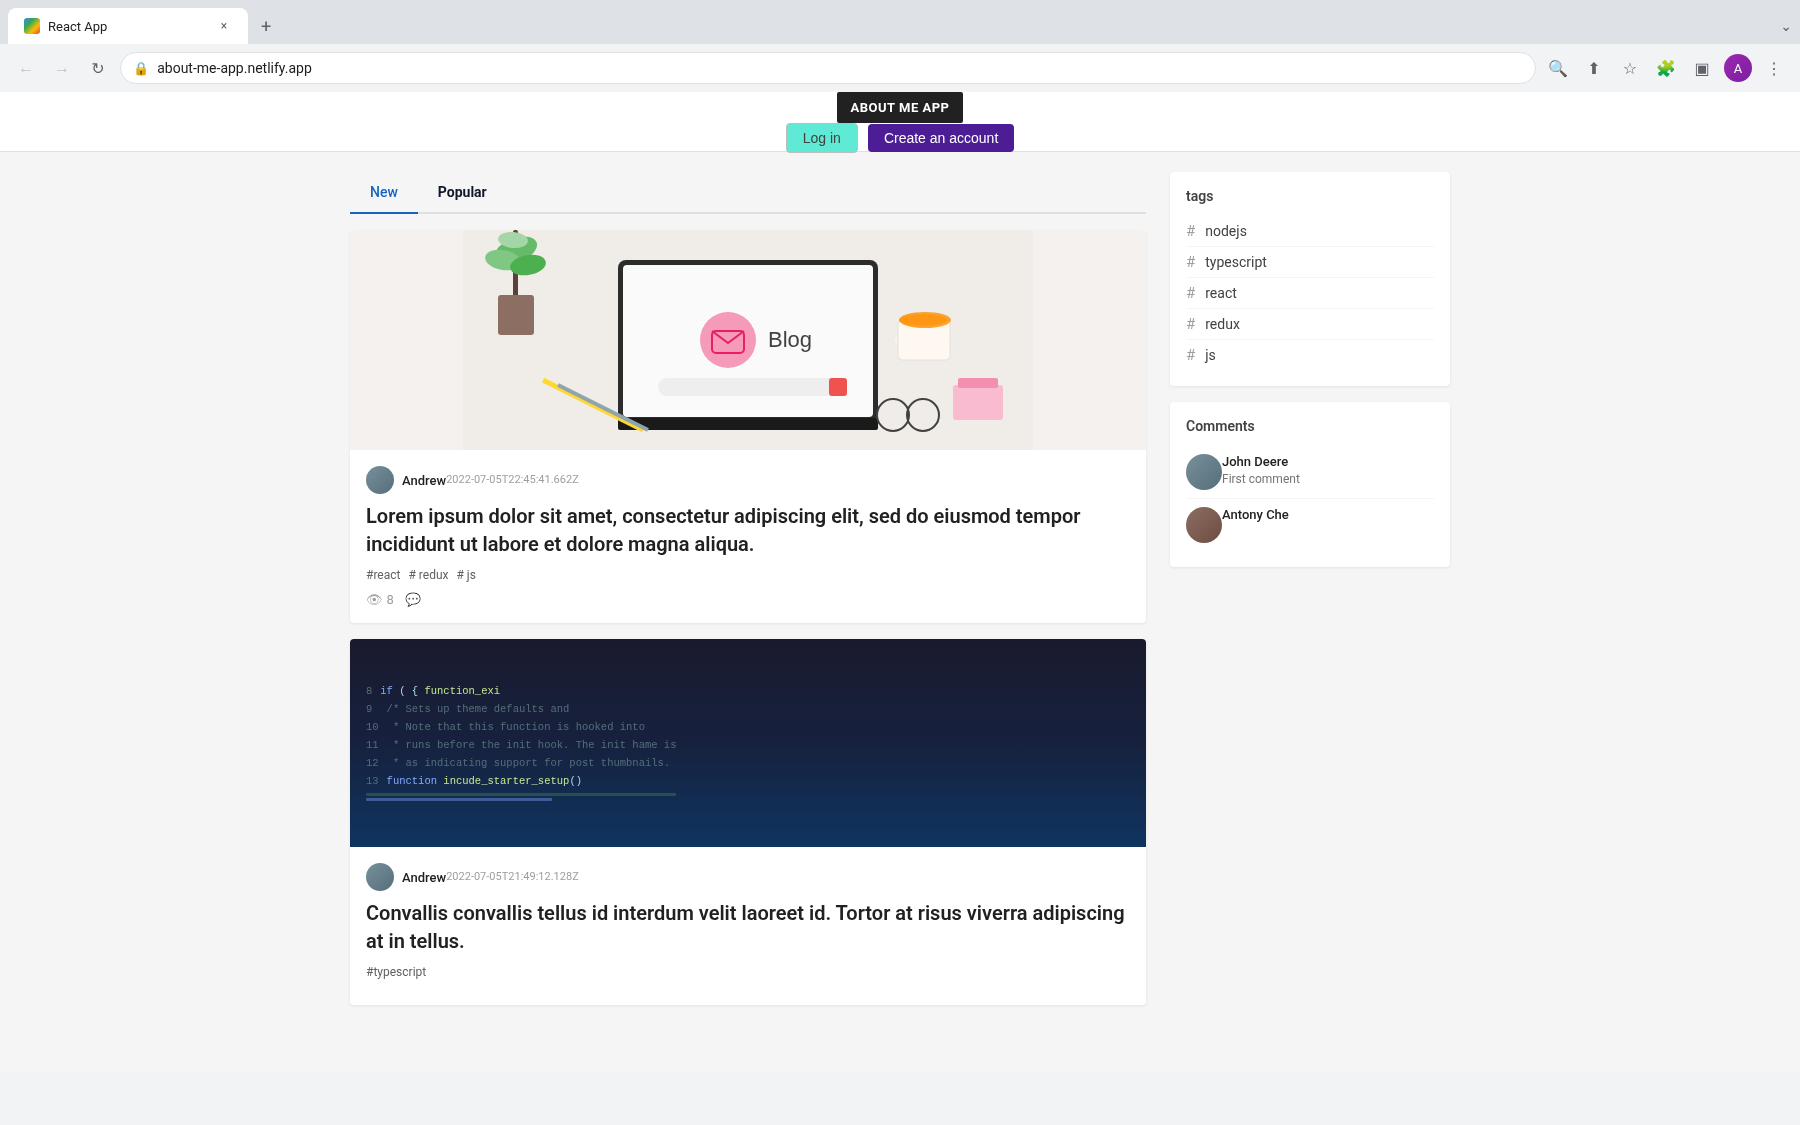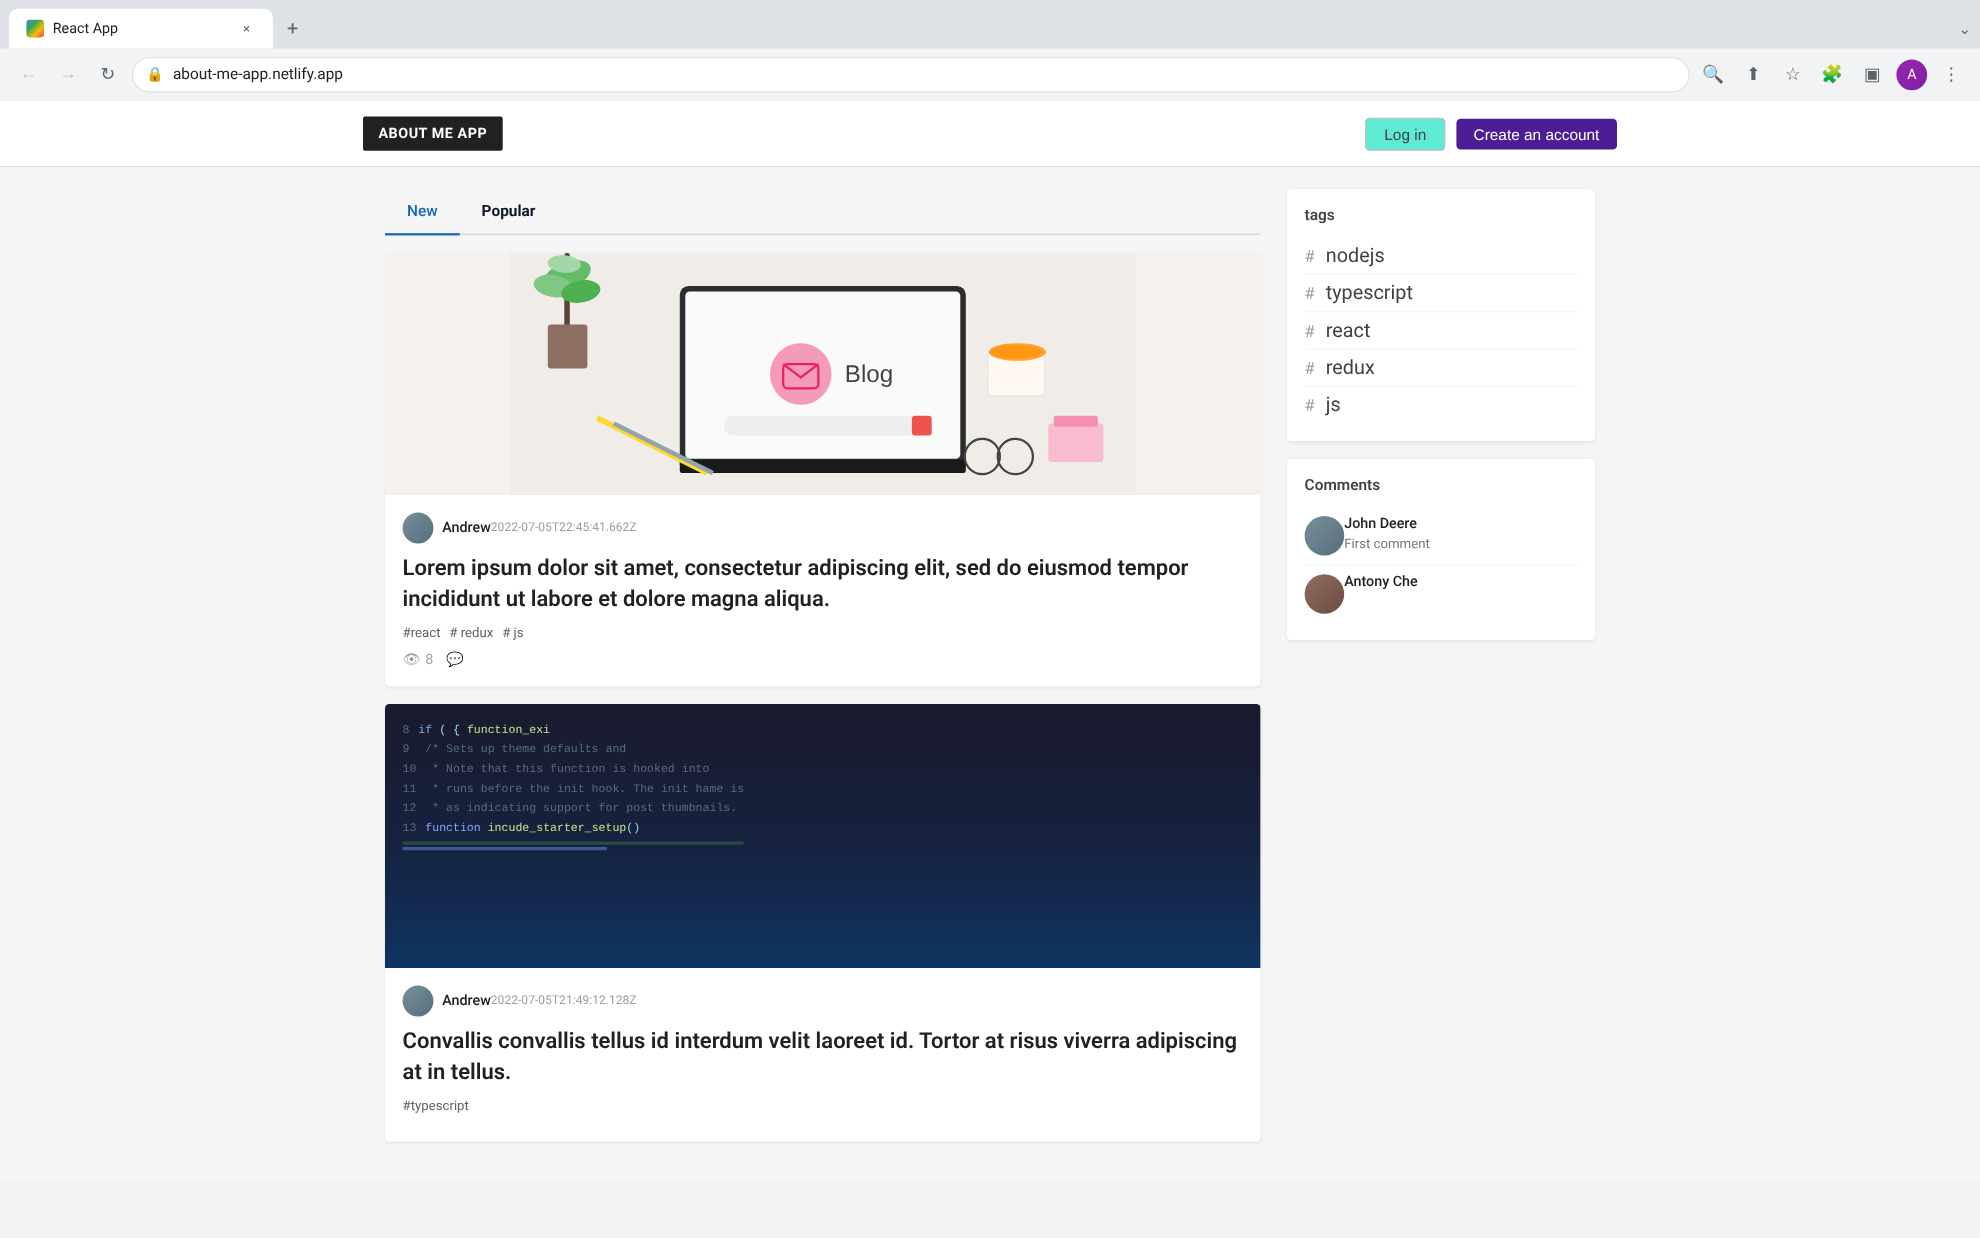--- a/index.html
+++ b/index.html
@@ -22,58 +22,58 @@
     .lock-icon { color: #5f6368; font-size: 13px; }
     .address-text { font-size: 14px; color: #202124; flex: 1; }
     .toolbar-icons { display: flex; align-items: center; gap: 8px; }
     .toolbar-icon-btn { width: 28px; height: 28px; border-radius: 50%; display: flex; align-items: center; justify-content: center; cursor: pointer; color: #5f6368; font-size: 16px; border: none; background: transparent; }
     .profile-btn { width: 28px; height: 28px; border-radius: 50%; background: linear-gradient(135deg, #9c27b0, #7b1fa2); display: flex; align-items: center; justify-content: center; color: white; font-size: 13px; cursor: pointer; }
 
     
     .page { background: #f5f5f5; min-height: 980px; }
 
     
-    .app-header { background: #ffffff; border-bottom: 1px solid #e0e0e0; display: flex; align-items: center; justify-content: space-between; padding: 0 330px; height: 60px; }
+    .app-header { background: #ffffff; border-bottom: 1px solid #e0e0e0; display: flex; align-items: center; justify-content: space-between; padding: 0 330px; height: 60px; flex-direction: column; }
     .app-logo { background: #212121; color: #ffffff; padding: 8px 14px; font-size: 13px; font-weight: 700; letter-spacing: 0.5px; border-radius: 2px; }
     .header-actions { display: flex; align-items: center; gap: 10px; }
     .btn-login { border: 1px solid #bdbdbd; background: #5eead4; color: #424242; padding: 6px 16px; font-size: 14px; border-radius: 4px; cursor: pointer; }
     .btn-create { background: #4c1d95; color: white; padding: 6px 16px; font-size: 14px; border-radius: 4px; cursor: pointer; border: none; }
 
     
     .main-layout { display: flex; max-width: 1100px; margin: 0 auto; padding: 20px 0; gap: 24px; }
 
     
     .tabs-bar { display: flex; gap: 0; margin-bottom: 16px; border-bottom: 2px solid #e0e0e0; }
     .tab-item { padding: 12px 20px; font-size: 14px; cursor: pointer; color: #0f172a; border-bottom: 2px solid transparent; margin-bottom: -2px; font-weight: bold; }
     .tab-item.active { color: #1565c0; border-bottom: 2px solid #1565c0; font-weight: 500; }
 
     
     .posts-column { flex: 1; }
     .post-card { background: #ffffff; border-radius: 4px; margin-bottom: 16px; overflow: hidden; box-shadow: 0 1px 3px rgba(0,0,0,0.08); }
-    .post-image-code { background: linear-gradient(180deg, #1a1a2e 0%, #16213e 50%, #0f3460 100%); width: 100%; height: 240px; display: flex; align-items: flex-start; padding: 16px; overflow: hidden; }
+    .post-image-code { background: linear-gradient(180deg, #1a1a2e 0%, #16213e 50%, #0f3460 100%); width: 100%; height: 208px; display: flex; align-items: center; padding: 16px; overflow: hidden; }
     .post-body { padding: 16px; }
     .post-meta { display: flex; align-items: center; gap: 8px; margin-bottom: 8px; }
     .post-avatar { width: 28px; height: 28px; border-radius: 50%; background: #9e9e9e; flex-shrink: 0; }
     .post-author-info { display: flex; flex-direction: row; }
     .post-author { font-size: 13px; font-weight: 500; color: #212121; }
     .post-date { font-size: 11px; color: #9e9e9e; }
     .post-title { font-size: 20px; font-weight: 600; color: #212121; line-height: 1.4; margin-bottom: 10px; }
     .post-tags { display: flex; gap: 8px; margin-bottom: 10px; }
     .post-tag { font-size: 12px; color: #616161; }
     .post-stats { display: flex; align-items: center; gap: 12px; }
     .post-stat { display: flex; align-items: center; gap: 4px; font-size: 13px; color: #9e9e9e; }
 
     
     .sidebar { width: 280px; flex-shrink: 0; }
     .sidebar-section { background: #ffffff; border-radius: 4px; padding: 16px; margin-bottom: 16px; box-shadow: 0 1px 3px rgba(0,0,0,0.08); }
     .sidebar-title { font-size: 14px; font-weight: 600; color: #424242; margin-bottom: 12px; }
     .tag-item { display: flex; align-items: center; gap: 10px; padding: 6px 0; border-bottom: 1px solid #f5f5f5; }
     .tag-item:last-child { border-bottom: none; }
     .tag-hash { color: #9e9e9e; font-size: 15px; }
-    .tag-name { font-size: 18px; color: #424242; }
+    .tag-name { font-size: 14px; color: #424242; }
     .comment-item { display: flex; padding: 8px 0; border-bottom: 1px solid #f5f5f5; }
     .comment-item:last-child { border-bottom: none; }
     .comment-avatar { width: 36px; height: 36px; border-radius: 50%; flex-shrink: 0; }
     .comment-avatar-1 { background: linear-gradient(135deg, #78909c, #546e7a); }
     .comment-avatar-2 { background: linear-gradient(135deg, #8d6e63, #6d4c41); }
     .comment-text-wrap { flex: 1; }
     .comment-author { font-size: 13px; font-weight: 500; color: #212121; }
     .comment-text { font-size: 12px; color: #757575; line-height: 1.4; margin-top: 2px; }
 
     

